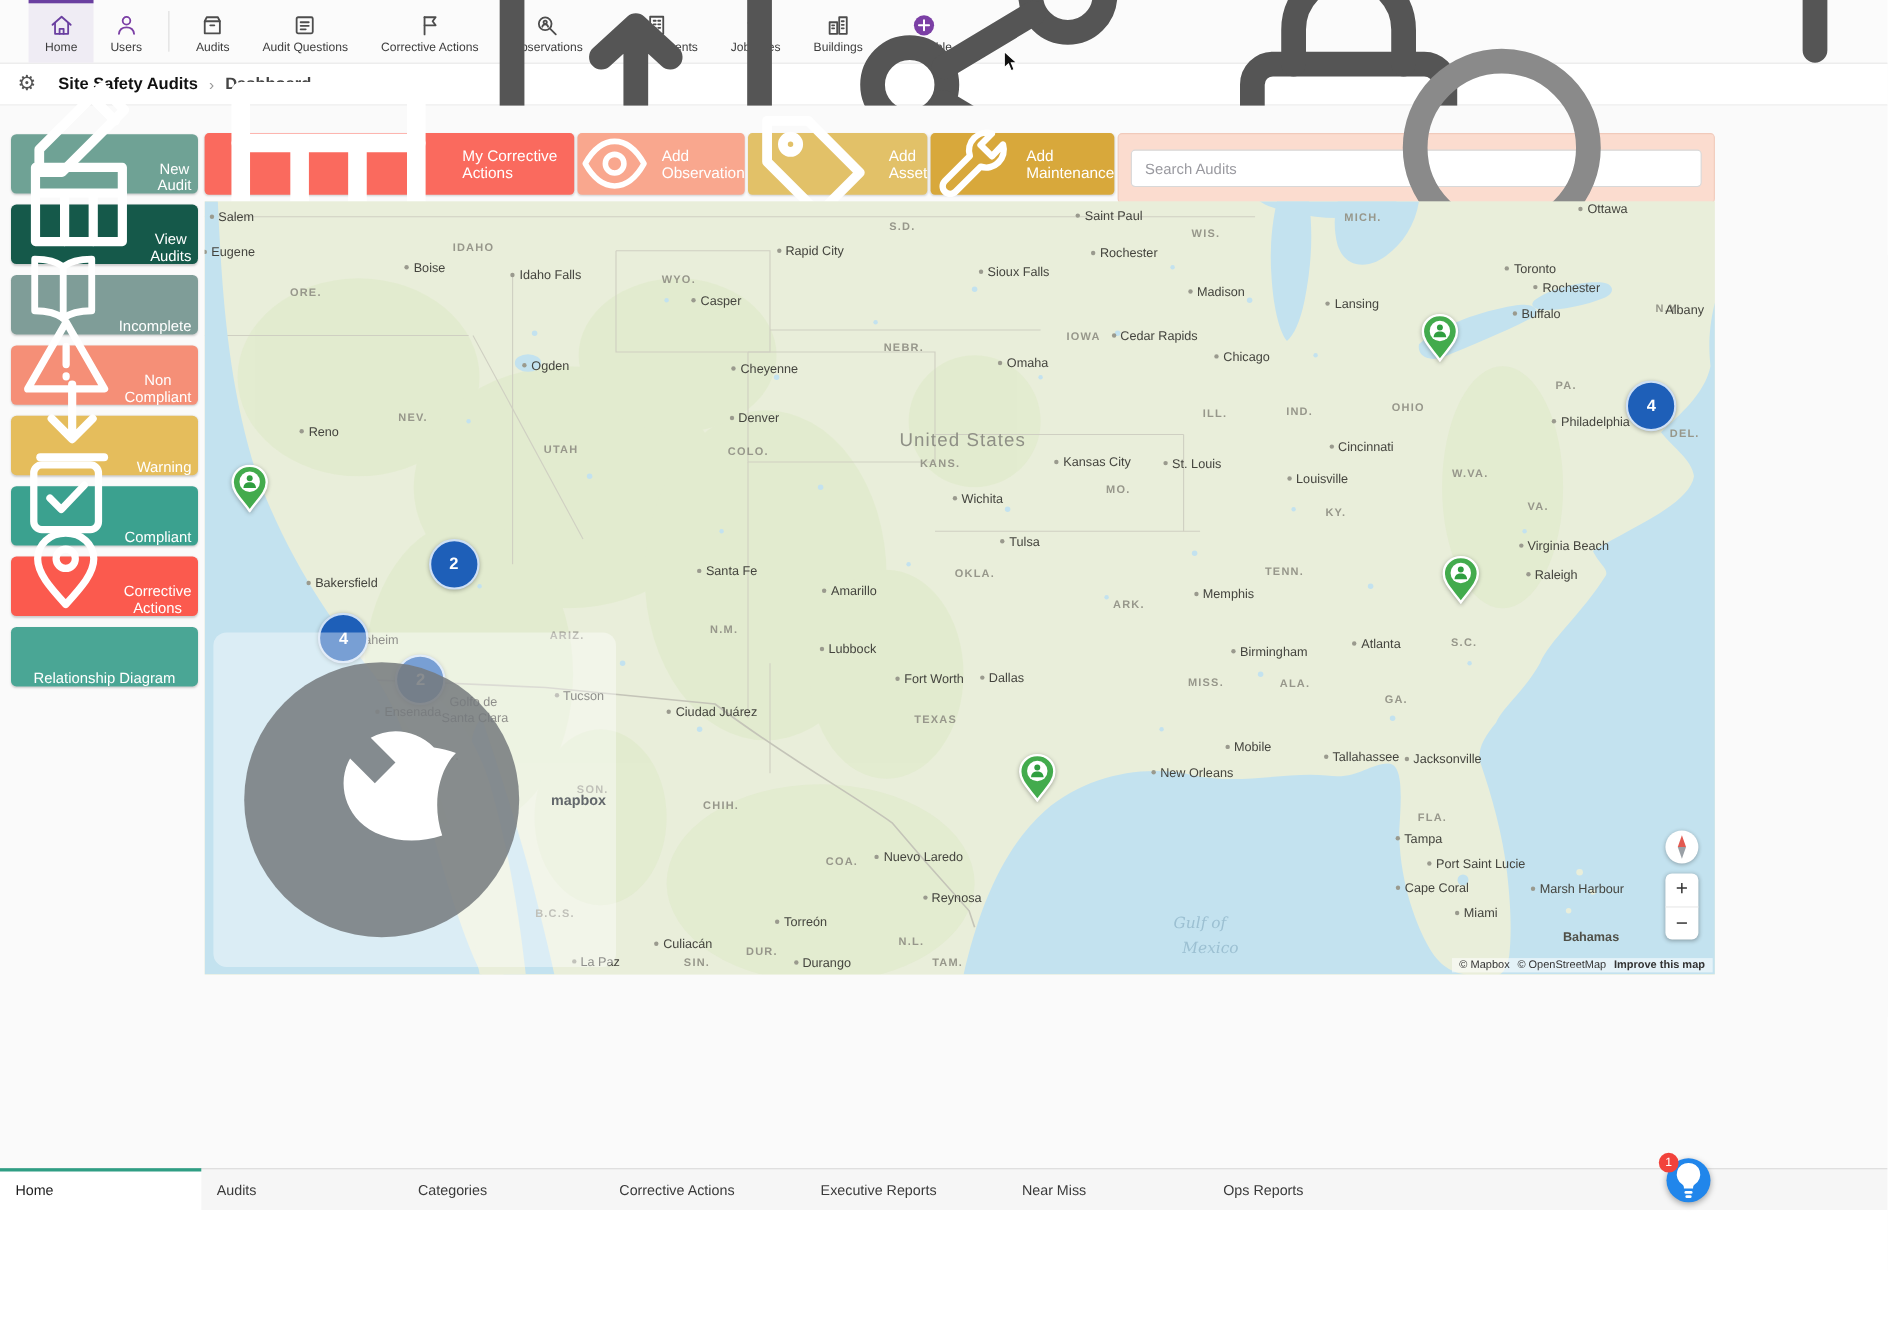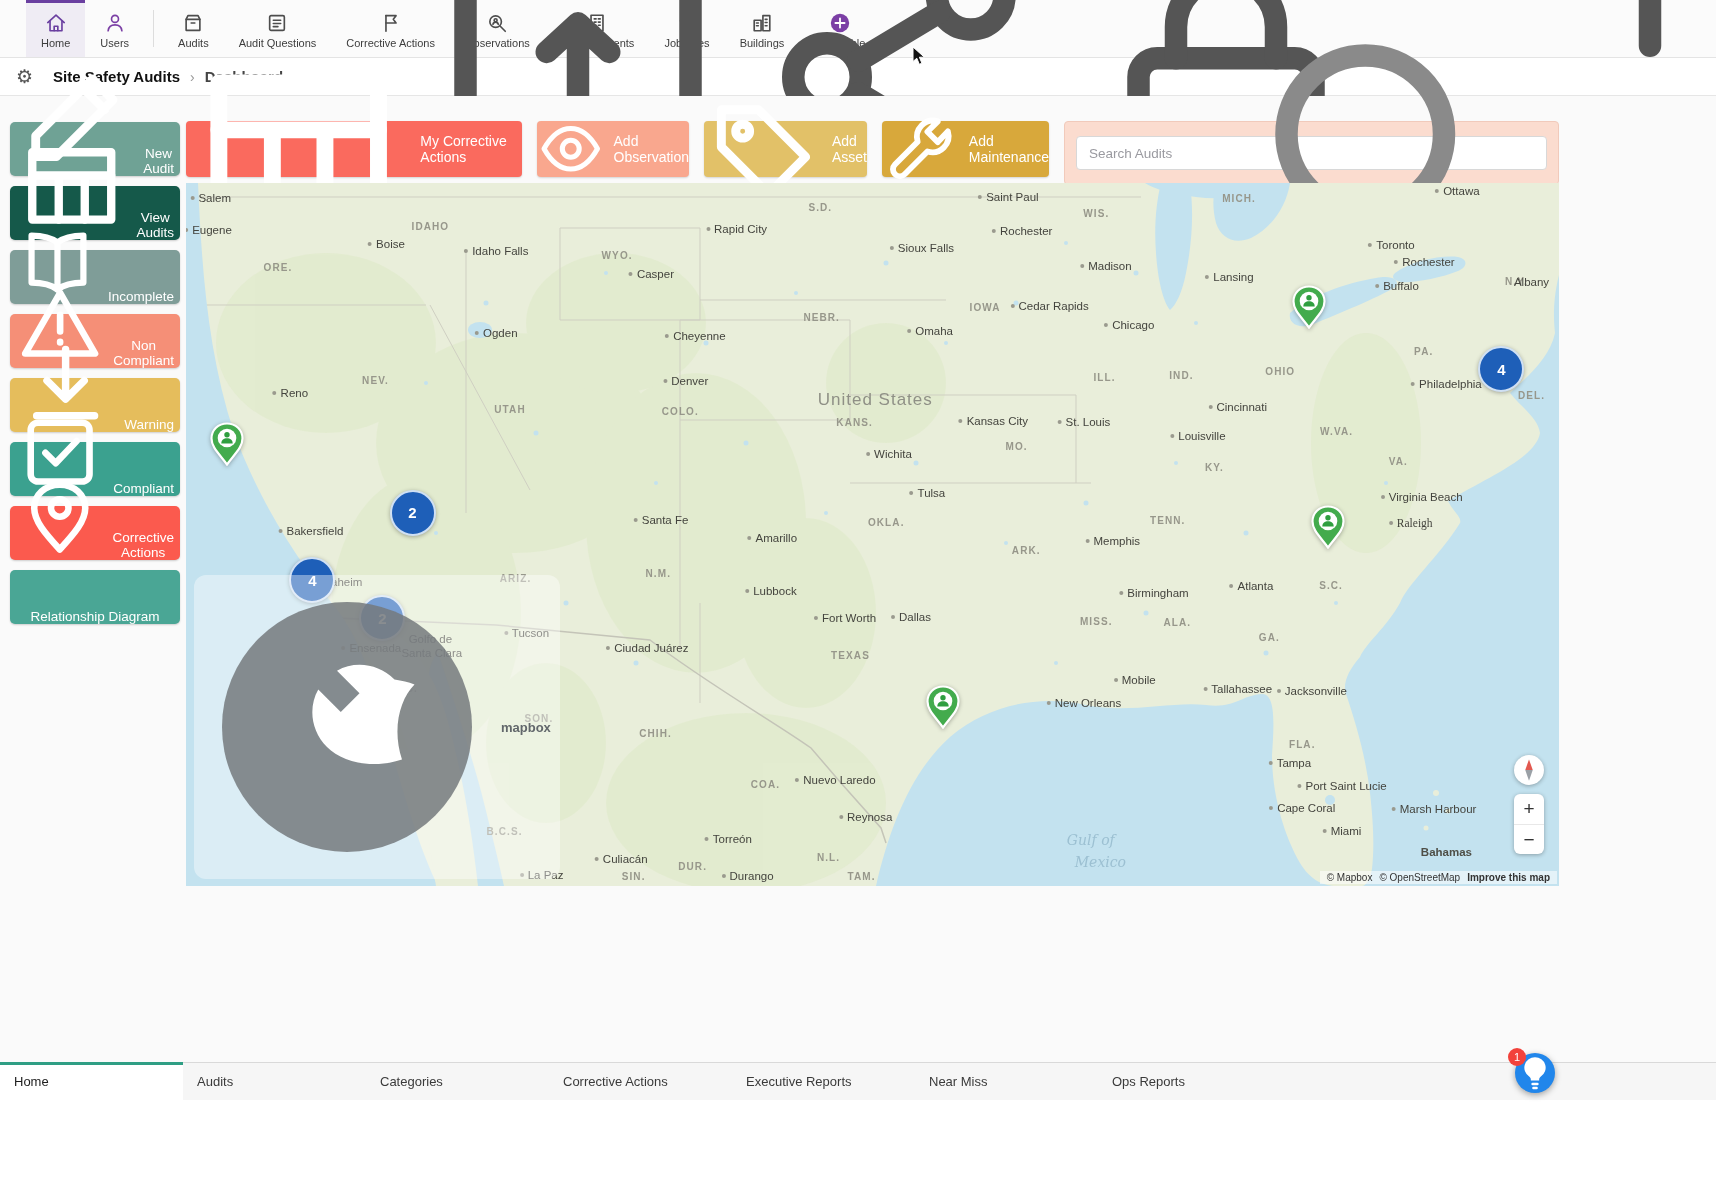--- a/index.html
+++ b/index.html
@@ -23,21 +23,21 @@
   .hdr-icons{margin-left:auto;display:flex;gap:24px;color:#555;align-items:center}
   .hbtn{cursor:pointer;display:flex;align-items:center}
   .hbtn svg{width:19px;height:19px}
 
   
   .content{position:absolute;left:0;top:96px;width:1716px;height:966px;background:#fafafa}
   .sidebar{position:absolute;left:10px;top:26px;width:170px;display:flex;flex-direction:column;gap:10px}
   .sbtn{height:54px;border-radius:5px;display:flex;align-items:flex-end;justify-content:center;gap:9px;color:#fff;font-size:13.5px;cursor:pointer;box-shadow:0 1px 2px rgba(0,0,0,.18);padding:0 6px;text-align:center}
   .sbtn svg{width:17px;height:17px;flex:0 0 auto}
 
-  .actions-row{position:absolute;left:186px;top:25px;width:1373px;height:64px;display:flex;gap:15px}
+  .actions-row{position:absolute;left:186px;top:25px;width:1373px;height:64px;display:flex;gap:3px}
   .abtn{height:56px;border-radius:4px;display:flex;align-items:center;justify-content:center;gap:9px;color:#fff;font-size:14px;cursor:pointer;box-shadow:0 1px 2px rgba(0,0,0,.15)}
   .abtn svg{width:17px;height:17px}
   .abtn:nth-child(1){width:336px}
   .abtn:nth-child(2){width:152px}
   .abtn:nth-child(3){width:163px}
   .abtn:nth-child(4){width:167px}
   .searchwrap{flex:1;background:#fbdccf;border:1px solid #f1cabb;border-radius:4px;display:flex;align-items:center;padding:0 11px;position:relative}
   .searchwrap input{width:100%;height:34px;border:1px solid #d8d8d8;border-radius:4px;padding:0 40px 0 12px;font-size:13.5px;color:#333;background:#fff;outline:none}
   .searchwrap input::placeholder{color:#9a9aa0}
   .search-ic{position:absolute;right:24px;color:#8a8a8a;display:flex}
@@ -487,21 +487,21 @@
         <span class="lbl c" style="left: 36.4%; top: 28.2%;">Denver</span>
         <span class="lbl c" style="left: 22.6%; top: 21.3%;">Ogden</span>
         <span class="lbl c" style="left: 7.6%; top: 29.9%;">Reno</span>
         <span class="lbl c" style="left: 58.8%; top: 33.9%;">Kansas City</span>
         <span class="lbl c" style="left: 51.2%; top: 38.5%;">Wichita</span>
         <span class="lbl c" style="left: 65.4%; top: 34%;">St. Louis</span>
         <span class="lbl c" style="left: 73.7%; top: 36%;">Louisville</span>
         <span class="lbl c" style="left: 76.6%; top: 31.9%;">Cincinnati</span>
         <span class="lbl c" style="left: 91.8%; top: 28.6%;">Philadelphia</span>
         <span class="lbl c" style="left: 90%; top: 44.7%;">Virginia Beach</span>
-        <span class="lbl c" style="left: 89.2%; top: 48.4%; font-family: Liberation Serif, serif;">Raleigh</span>
+        <span class="lbl c" style="left: 89.2%; top: 48.4%;">Raleigh</span>
         <span class="lbl c" style="left: 67.5%; top: 50.9%;">Memphis</span>
         <span class="lbl c" style="left: 77.6%; top: 57.3%;">Atlanta</span>
         <span class="lbl c" style="left: 70.5%; top: 58.3%;">Birmingham</span>
         <span class="lbl c" style="left: 54%; top: 44.1%;">Tulsa</span>
         <span class="lbl c" style="left: 34.6%; top: 47.9%;">Santa Fe</span>
         <span class="lbl c" style="left: 42.7%; top: 50.5%;">Amarillo</span>
         <span class="lbl c" style="left: 42.6%; top: 58%;">Lubbock</span>
         <span class="lbl c" style="left: 24.8%; top: 64%;">Tucson</span>
         <span class="lbl c" style="left: 48%; top: 61.9%;">Fort Worth</span>
         <span class="lbl c" style="left: 52.8%; top: 61.7%;">Dallas</span>

